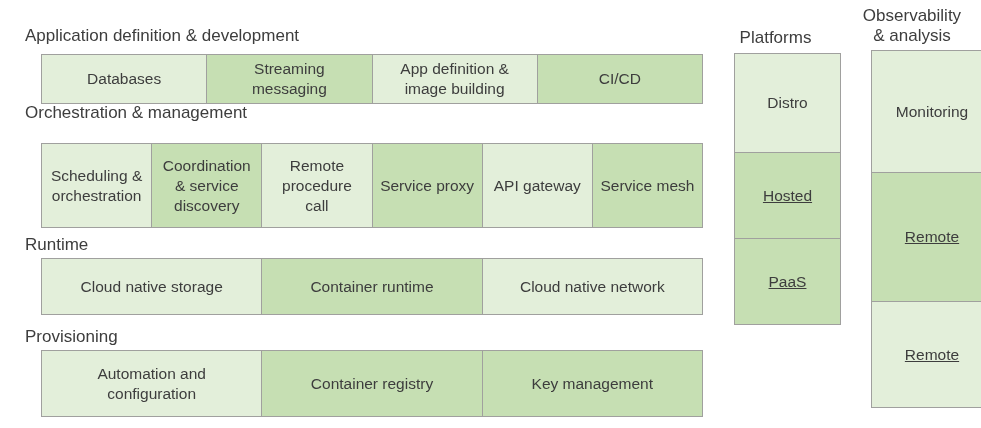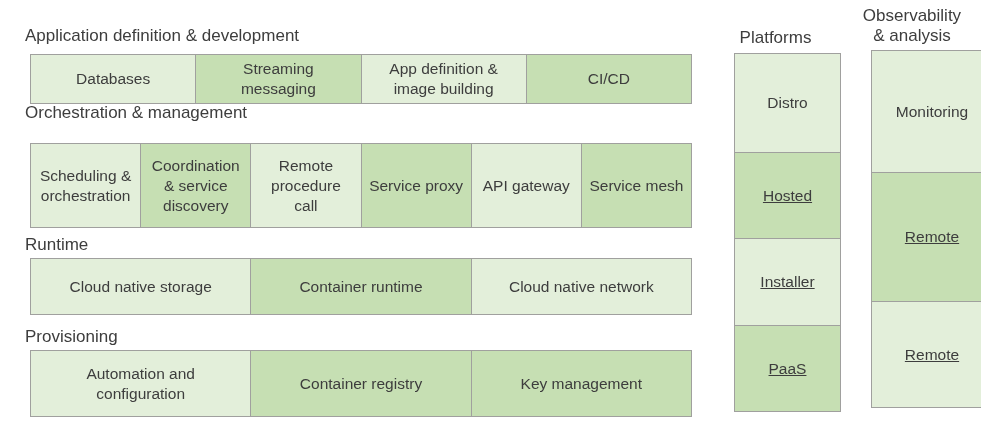--- a/index.html
+++ b/index.html
@@ -27,21 +27,21 @@
     position: absolute;
     font-size: 17px;
     line-height: 20px;
     color: var(--text);
     white-space: pre-line;
   }
   .main { position: absolute; left: 16px; top: 0; width: 676px; height: 331px; }
   .main .heading { left: 9px; }
   .row {
     position: absolute;
-    left: 0;
+    left: 11px;
     width: 676px;
     display: flex;
     padding-left: 14px;
   }
   .cell {
     flex: 1 1 0;
     display: flex;
     align-items: center;
     justify-content: center;
     text-align: center;
@@ -110,21 +110,20 @@
       <div class="cell medium">Container registry</div>
       <div class="cell medium">Key management</div>
     </div>
   </div>
 
   <div class="vcol" id="col-platforms">
     <div class="heading" style="top:28px">Platforms</div>
     <div class="vcol-cells" style="top:53px">
       <div class="cell light" style="height:100px">Distro</div>
       <div class="cell medium" style="height:87px">Hosted</div>
-      <div class="cell light" style="height:88px">Installer</div>
       <div class="cell medium" style="height:87px">PaaS</div>
     </div>
   </div>
 
   <div class="vcol" id="col-observability">
     <div class="heading" style="top:6px">Observability
 &amp; analysis</div>
     <div class="vcol-cells" style="top:50px">
       <div class="cell light" style="height:123px">Monitoring</div>
       <div class="cell medium" style="height:130px">Remote</div>

